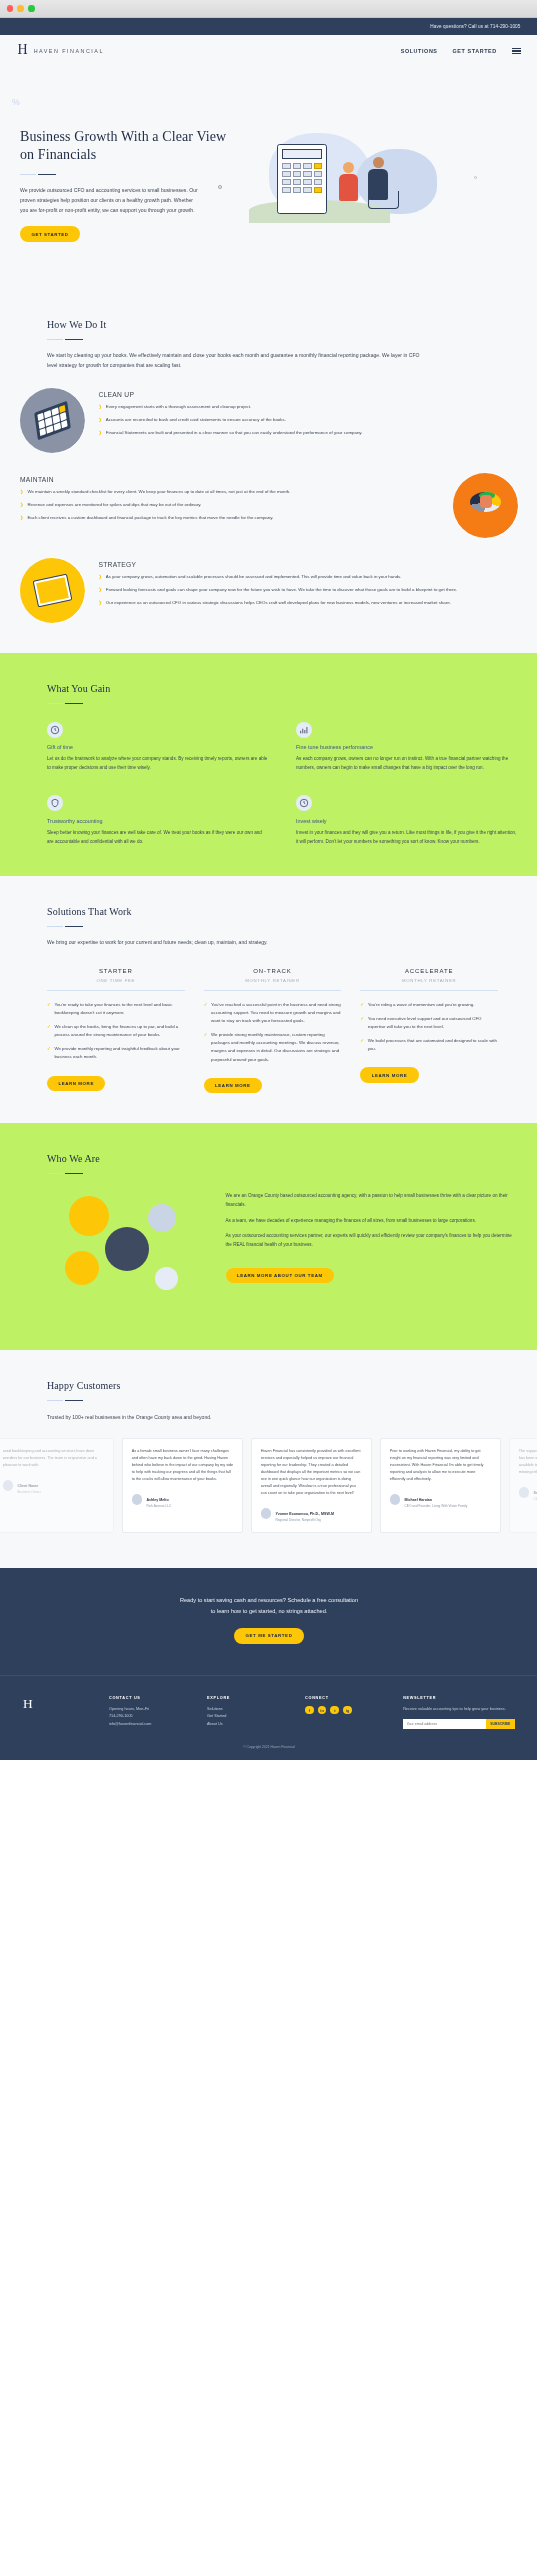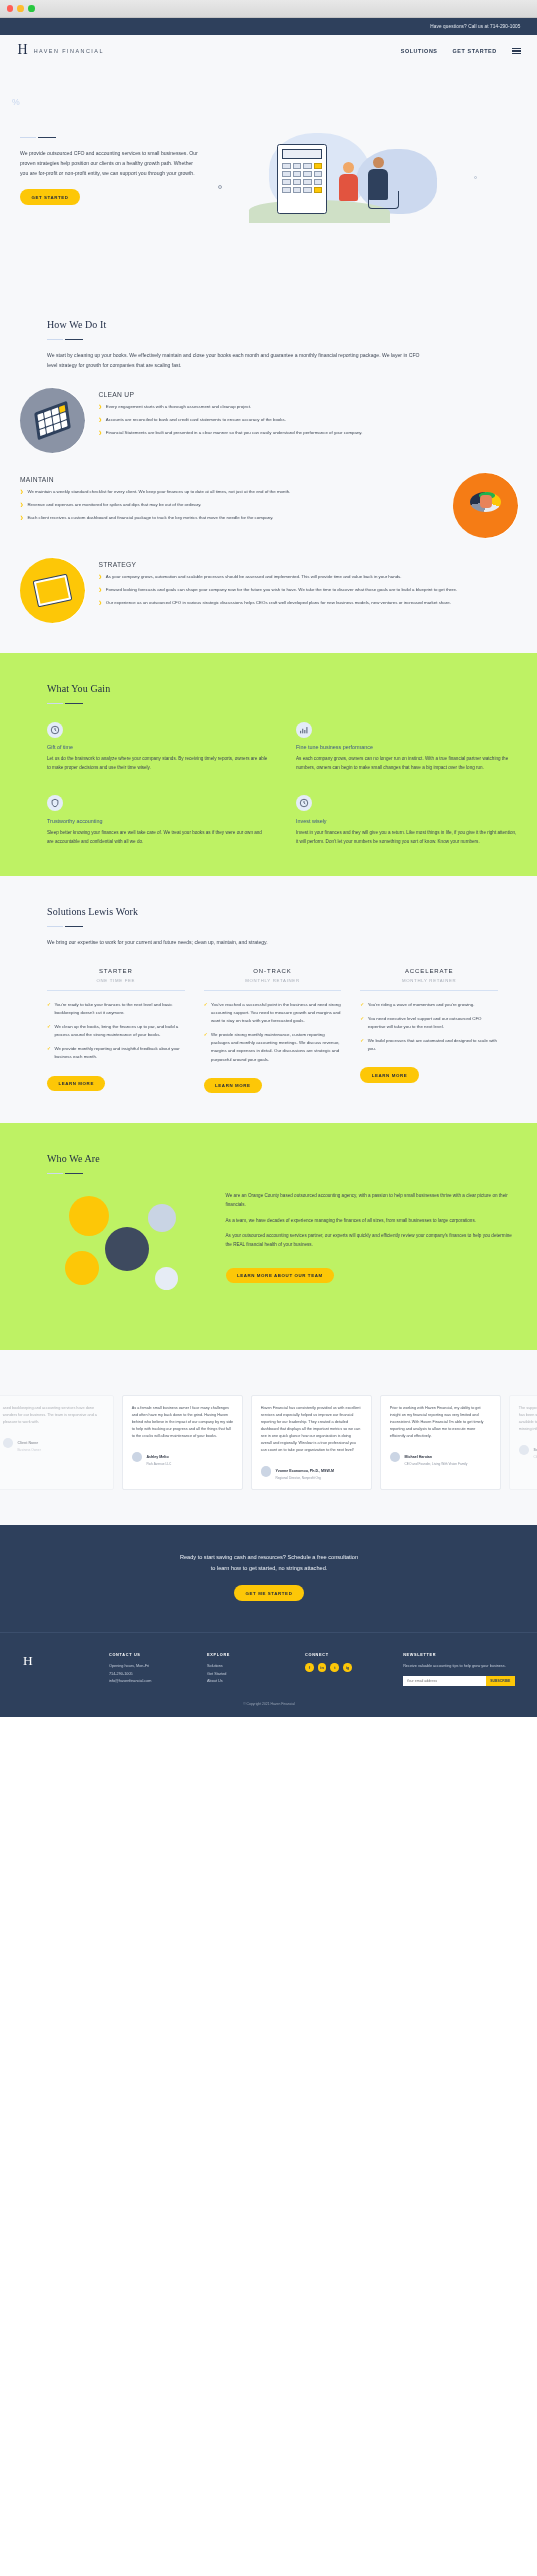--- a/index.html
+++ b/index.html
@@ -240,20 +240,21 @@
         </span>
     </div>
   </div>
 
   <div class="hero">
     <span class="deco pct">%</span>
     <span class="deco ring"></span>
     <span class="deco ring2"></span>
     <div class="hero-inner">
       <div class="hero-left">
+        <h1>Business Growth With a Clear View on Financials</h1>
         <div class="rule">
             <i></i>
             <i class="dark"></i>
           </div>
         <p>We provide outsourced CFO and accounting services to small businesses. Our proven strategies help position our clients on a healthy growth path. Whether you are for-profit or non-profit entity, we can support you through your growth.</p>
         <button class="btn-y">GET STARTED</button>
       </div>
       <div class="hero-art">
         <div class="blob b1"></div>
         <div class="blob b2"></div>
@@ -417,21 +418,21 @@
           </div>
           <h4>Invest wisely</h4>
           <p>Invest in your finances and they will give you a return. Like most things in life, if you give it the right attention, it will perform. Don't let your numbers be something you sort of know. Know your numbers.</p>
         </div>
       </div>
     </div>
   </div>
 
   <div class="sec grey">
     <div style="padding-left:27px; padding-right:20px;">
-      <h2 class="title">Solutions Lewis Work</h2>
+      <h2 class="title">Solutions That Work</h2>
       <div class="rule">
           <i></i>
           <i class="dark"></i>
         </div>
       <p class="lead" style="max-width:417px">We bring our expertise to work for your current and future needs; clean up, maintain, and strategy.</p>
 
       <div class="plans">
 
         <div class="plan">
           <div class="pname">STARTER</div>
@@ -491,20 +492,28 @@
           <p>We are an Orange County based outsourced accounting agency, with a passion to help small businesses thrive with a clear picture on their financials.</p>
           <p>As a team, we have decades of experience managing the finances of all sizes, from small businesses to large corporations.</p>
           <p>As your outsourced accounting services partner, our experts will quickly and efficiently review your company's finances to help you determine the REAL financial health of your business.</p>
           <button class="btn-y">LEARN MORE ABOUT OUR TEAM</button>
         </div>
       </div>
     </div>
   </div>
 
   <div class="sec grey" style="padding-bottom:35px;">
+    <div style="padding-left:27px;">
+      <h2 class="title">Happy Customers</h2>
+      <div class="rule">
+          <i></i>
+          <i class="dark"></i>
+        </div>
+      <p class="happy-lead">Trusted by 100+ real businesses in the Orange County area and beyond.</p>
+    </div>
 
     <div class="cards" style="margin-left:-27px;">
       <div class="tcard faded">
         <p>ased bookkeeping and accounting services have done wonders for our business. The team is responsive and a pleasure to work with.</p>
         <div class="tmeta">
           <span class="tavatar"></span>
           <span>
             <span class="tname">Client Name</span>
             <span class="trole" style="display:block">Business Owner</span>
           </span>

